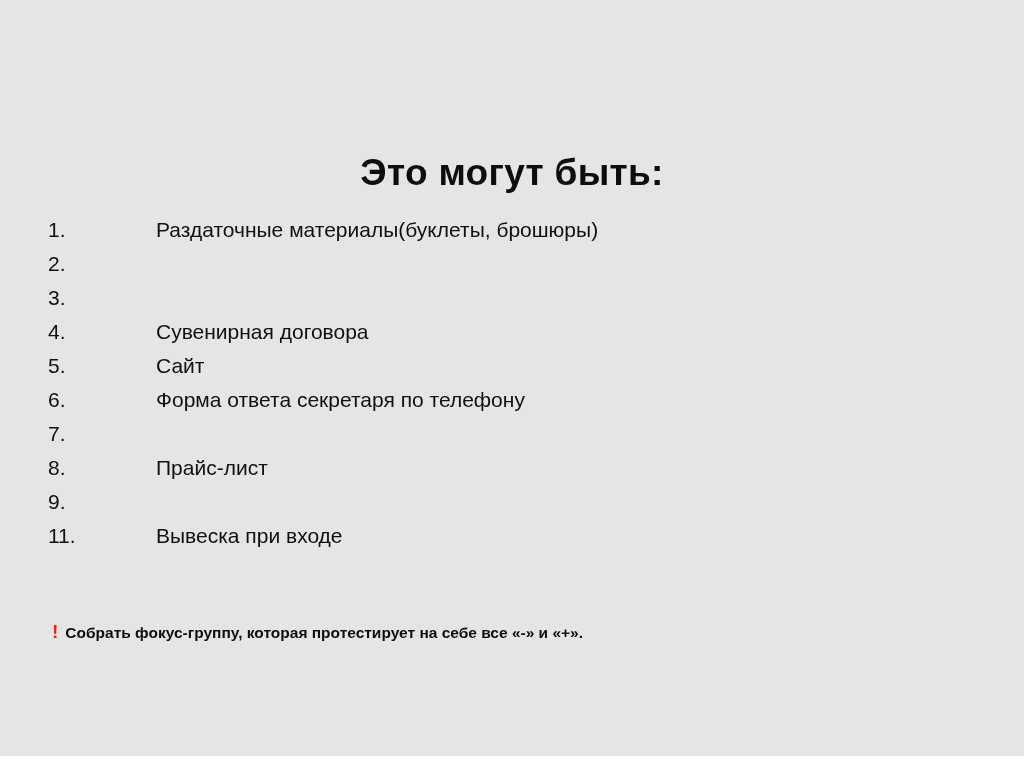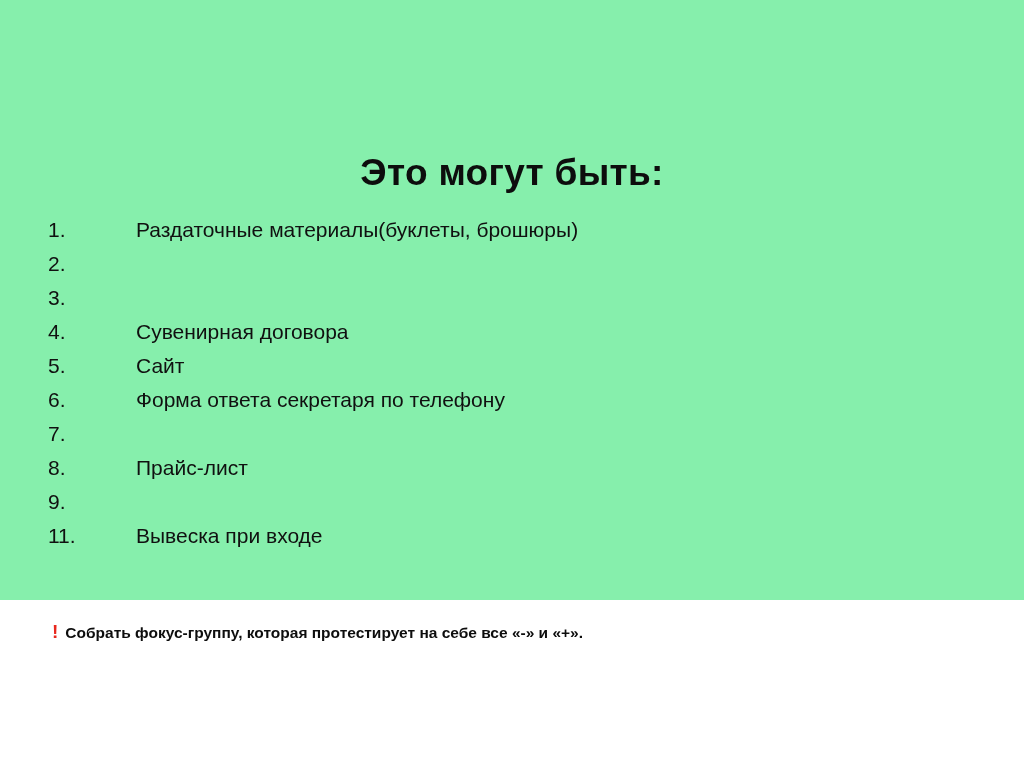--- a/index.html
+++ b/index.html
@@ -10,22 +10,22 @@
     width: 1024px;
     height: 767px;
     background: #ffffff;
     font-family: "Liberation Sans", sans-serif;
     color: #111111;
     overflow: hidden;
   }
   .slide {
     position: relative;
     width: 1024px;
-    height: 600px;
-    background: #86efac;
+    height: 756px;
+    background: #e5e5e5;
     box-sizing: border-box;
   }
   .slide-title {
     position: absolute;
     top: 152px;
     left: 0;
     width: 1024px;
     text-align: center;
     font-size: 37px;
     font-weight: bold;
@@ -46,20 +46,21 @@
     color: #101010;
   }
   .list-item .num {
     width: 88px;
     flex: 0 0 88px;
     text-align: left;
   }
   .list-item .txt {
     flex: 1 1 auto;
     white-space: nowrap;
+    margin-left: 20px;
   }
   .footnote {
     position: absolute;
     top: 622px;
     left: 52px;
     display: flex;
     align-items: baseline;
     font-size: 15.5px;
     font-weight: bold;
     color: #0d0d0d;

